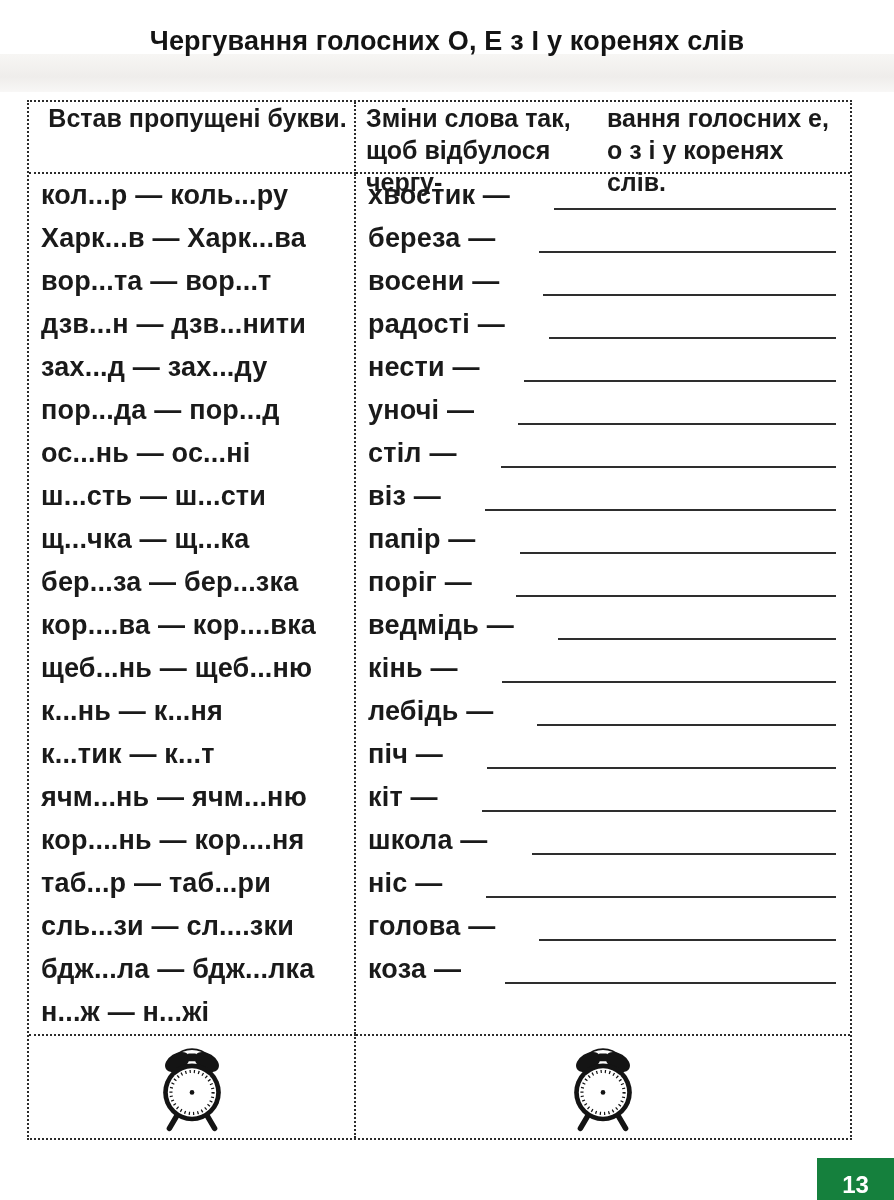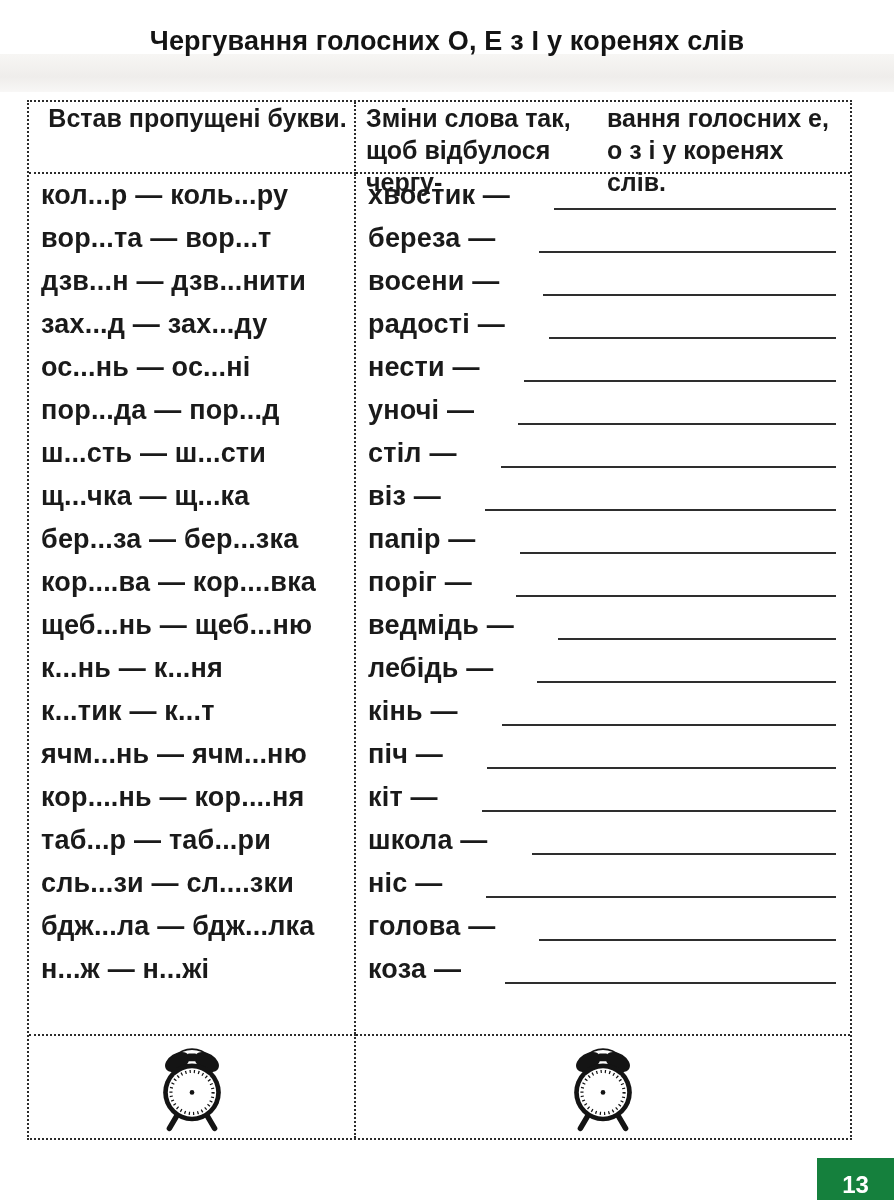--- a/index.html
+++ b/index.html
@@ -100,42 +100,45 @@
     <span>Зміни слова так, щоб відбулося чергу-</span>
     <span>вання голосних е, о з і у коренях слів.</span>
   </div>
 
   <div class="cell rows v-divider">
 
       <div class="row pair-row">
         <span>кол...р — коль...ру</span>
       </div>
 
+      <div class="row pair-row">
+        <span>Харк...в — Харк...ва</span>
+      </div>
 
       <div class="row pair-row">
         <span>вор...та — вор...т</span>
       </div>
 
       <div class="row pair-row">
         <span>дзв...н — дзв...нити</span>
       </div>
 
       <div class="row pair-row">
         <span>зах...д — зах...ду</span>
       </div>
 
       <div class="row pair-row">
+        <span>пор...да — пор...д</span>
+      </div>
+
+      <div class="row pair-row">
         <span>ос...нь — ос...ні</span>
       </div>
 
       <div class="row pair-row">
-        <span>пор...да — пор...д</span>
-      </div>
-
-      <div class="row pair-row">
         <span>ш...сть — ш...сти</span>
       </div>
 
       <div class="row pair-row">
         <span>щ...чка — щ...ка</span>
       </div>
 
       <div class="row pair-row">
         <span>бер...за — бер...зка</span>
       </div>
@@ -232,26 +235,26 @@
         <span class="word">поріг —</span>
         <span class="blank"></span>
       </div>
 
       <div class="row blank-row">
         <span class="word">ведмідь —</span>
         <span class="blank"></span>
       </div>
 
       <div class="row blank-row">
+        <span class="word">кінь —</span>
+        <span class="blank"></span>
+      </div>
+
+      <div class="row blank-row">
         <span class="word">лебідь —</span>
-        <span class="blank"></span>
-      </div>
-
-      <div class="row blank-row">
-        <span class="word">кінь —</span>
         <span class="blank"></span>
       </div>
 
       <div class="row blank-row">
         <span class="word">піч —</span>
         <span class="blank"></span>
       </div>
 
       <div class="row blank-row">
         <span class="word">кіт —</span>

